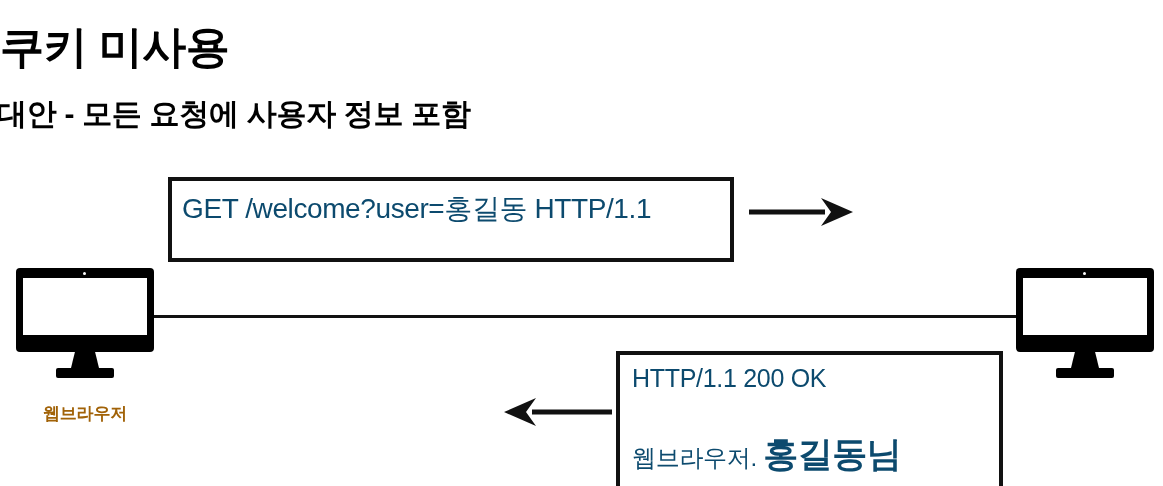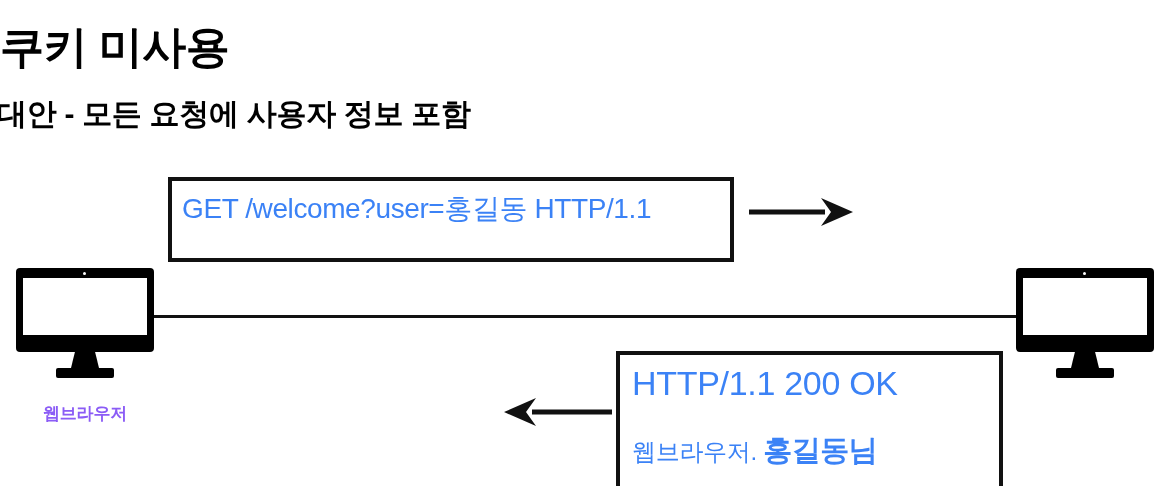--- a/index.html
+++ b/index.html
@@ -96,21 +96,21 @@
     background: #000000;
     border-radius: 2px;
   }
   #monitor-browser { left: 16px; top: 244px; }
   #monitor-server  { left: 1016px; top: 244px; }
 
   .node-label {
     position: absolute;
     font-size: 17px;
     font-weight: bold;
-    color: #8b5cf6;
+    color: #a16207;
     letter-spacing: -0.2px;
     white-space: nowrap;
     text-align: center;
   }
   #label-browser { left: 16px; top: 378px; width: 138px; }
   #label-server  { left: 1016px; top: 378px; width: 138px; }
 
   
   .link-line {
     position: absolute;
@@ -136,42 +136,42 @@
   }
   #response-box {
     left: 616px;
     top: 327px;
     width: 387px;
     height: 144px;
   }
   .msg-line {
     position: absolute;
     white-space: nowrap;
-    color: #3b82f6;
+    color: #0c4a6e;
   }
   #request-text {
     left: 10px;
     top: 9px;
     font-size: 28px;
     letter-spacing: -0.4px;
   }
   #response-status {
     left: 12px;
     top: 9px;
-    font-size: 34px;
+    font-size: 25px;
     letter-spacing: -0.3px;
   }
   #response-greeting {
     left: 12px;
     top: 76px;
     font-size: 24px;
     letter-spacing: -0.3px;
   }
   #response-greeting .name {
-    font-size: 29px;
+    font-size: 35px;
     font-weight: bold;
     letter-spacing: -0.5px;
   }
 
   
   .arrow {
     position: absolute;
   }
   #arrow-request { left: 747px; top: 168px; width: 108px; height: 40px; }
   #arrow-response { left: 492px; top: 368px; width: 122px; height: 40px; }

